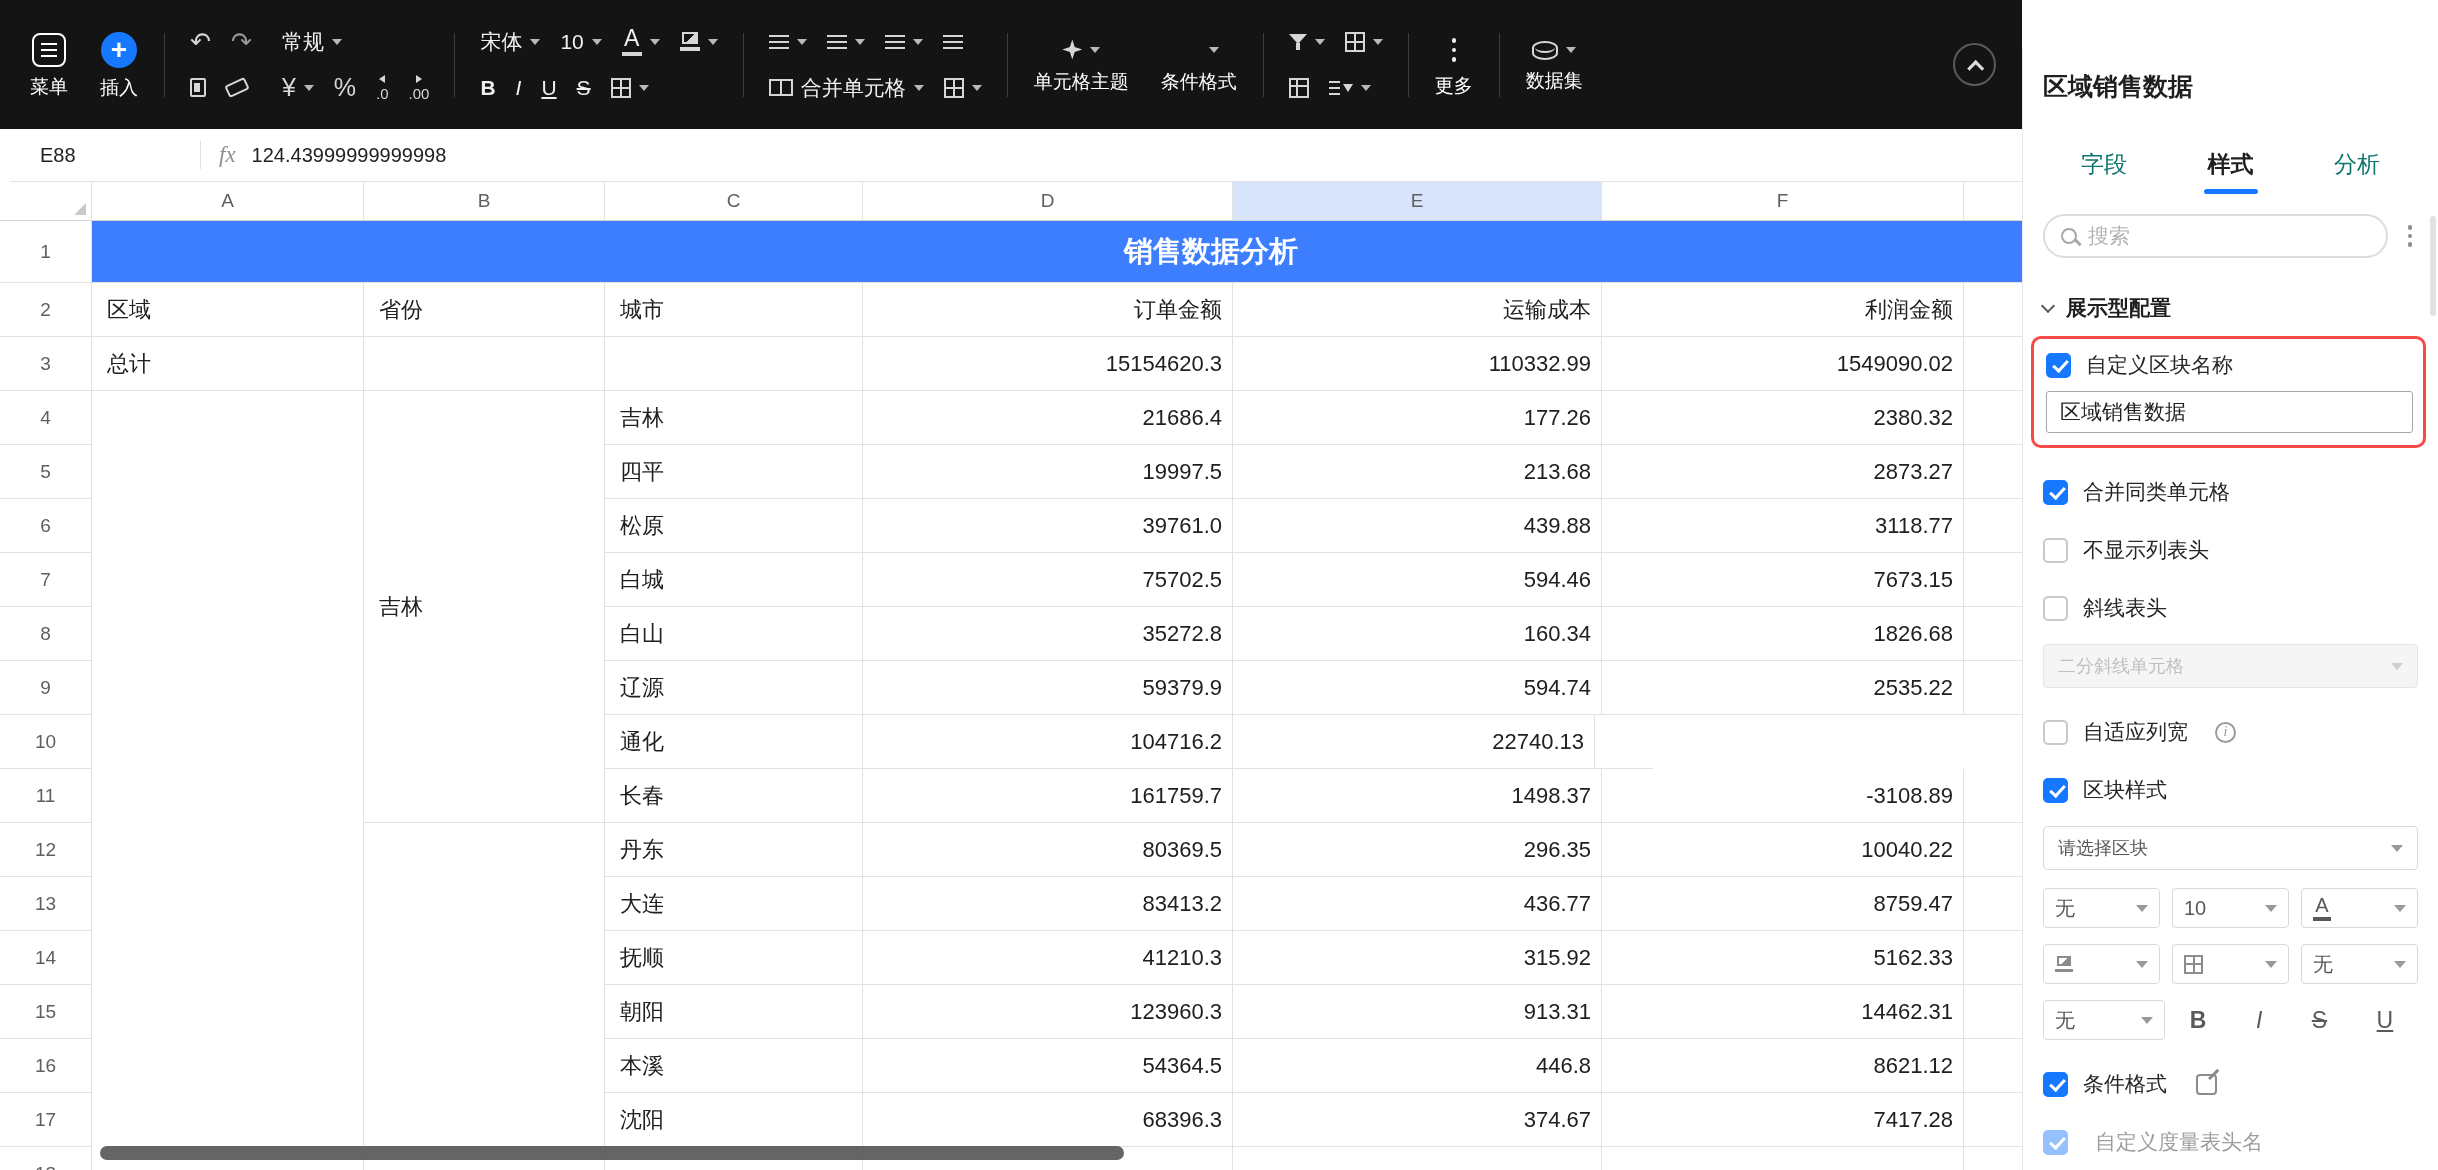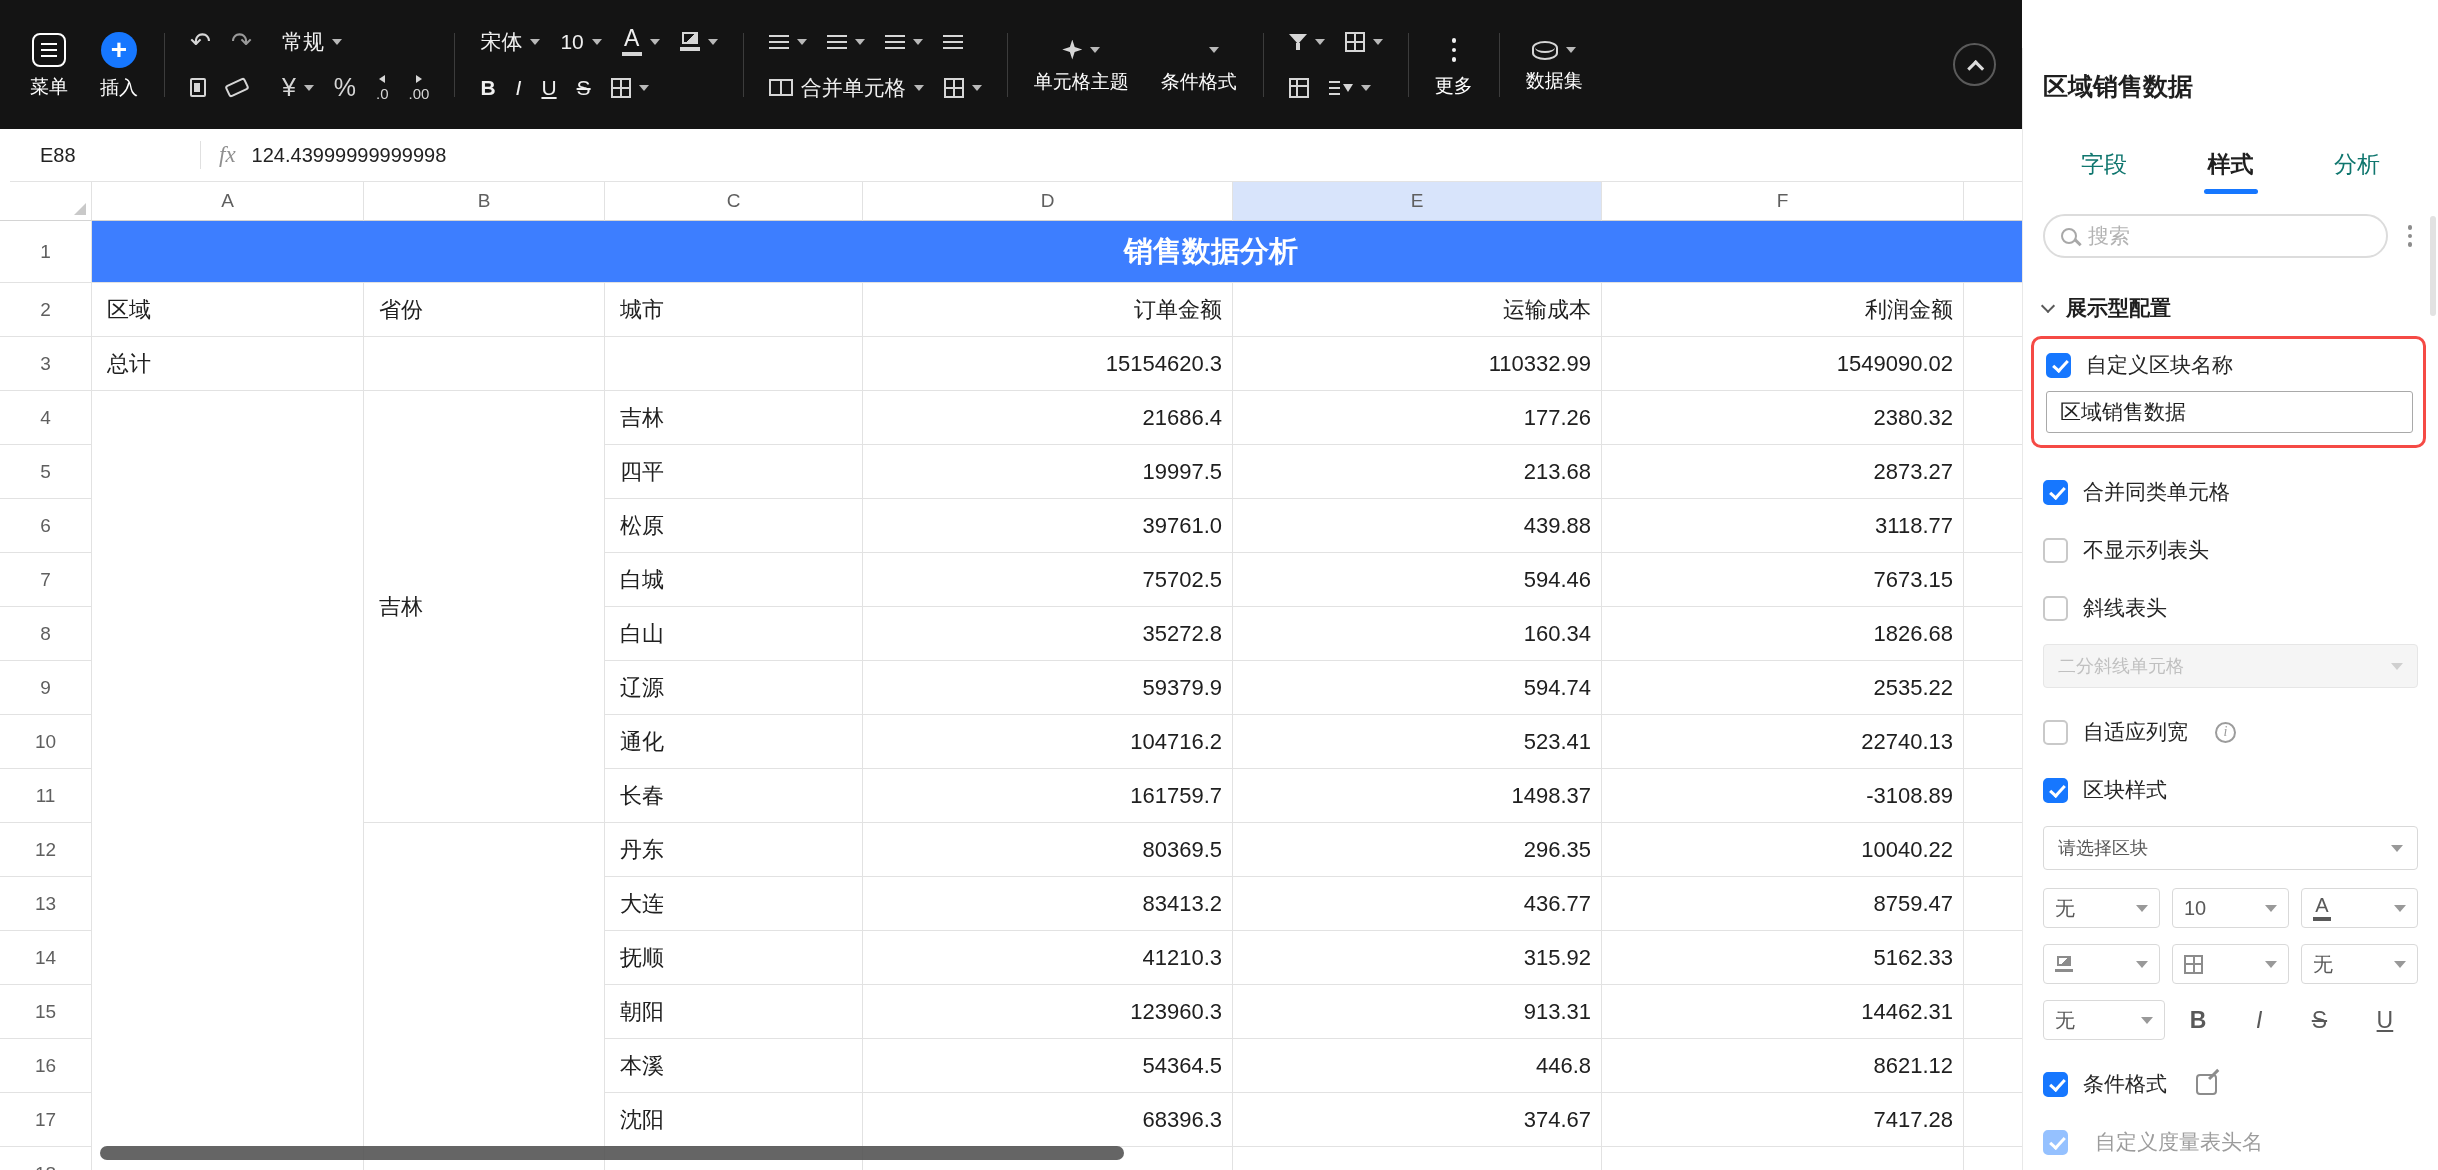--- a/index.html
+++ b/index.html
@@ -475,21 +475,20 @@
     <div class="cell cwe nr">594.74</div>
     <div class="cell cwf nr">2535.22</div>
     <div class="cell cwg"></div>
   </div>
   <div class="srow">
     <div class="cell cw0 rn">10</div>
     <div class="cell cwa"></div>
     <div class="cell cwb"></div>
     <div class="cell cwc tl">通化</div>
     <div class="cell cwd nr">104716.2</div>
-    <div class="cell cwe nr">523.41</div>
     <div class="cell cwf nr">22740.13</div>
     <div class="cell cwg"></div>
   </div>
   <div class="srow">
     <div class="cell cw0 rn">11</div>
     <div class="cell cwa"></div>
     <div class="cell cwb"></div>
     <div class="cell cwc tl">长春</div>
     <div class="cell cwd nr">161759.7</div>
     <div class="cell cwe nr">1498.37</div>

